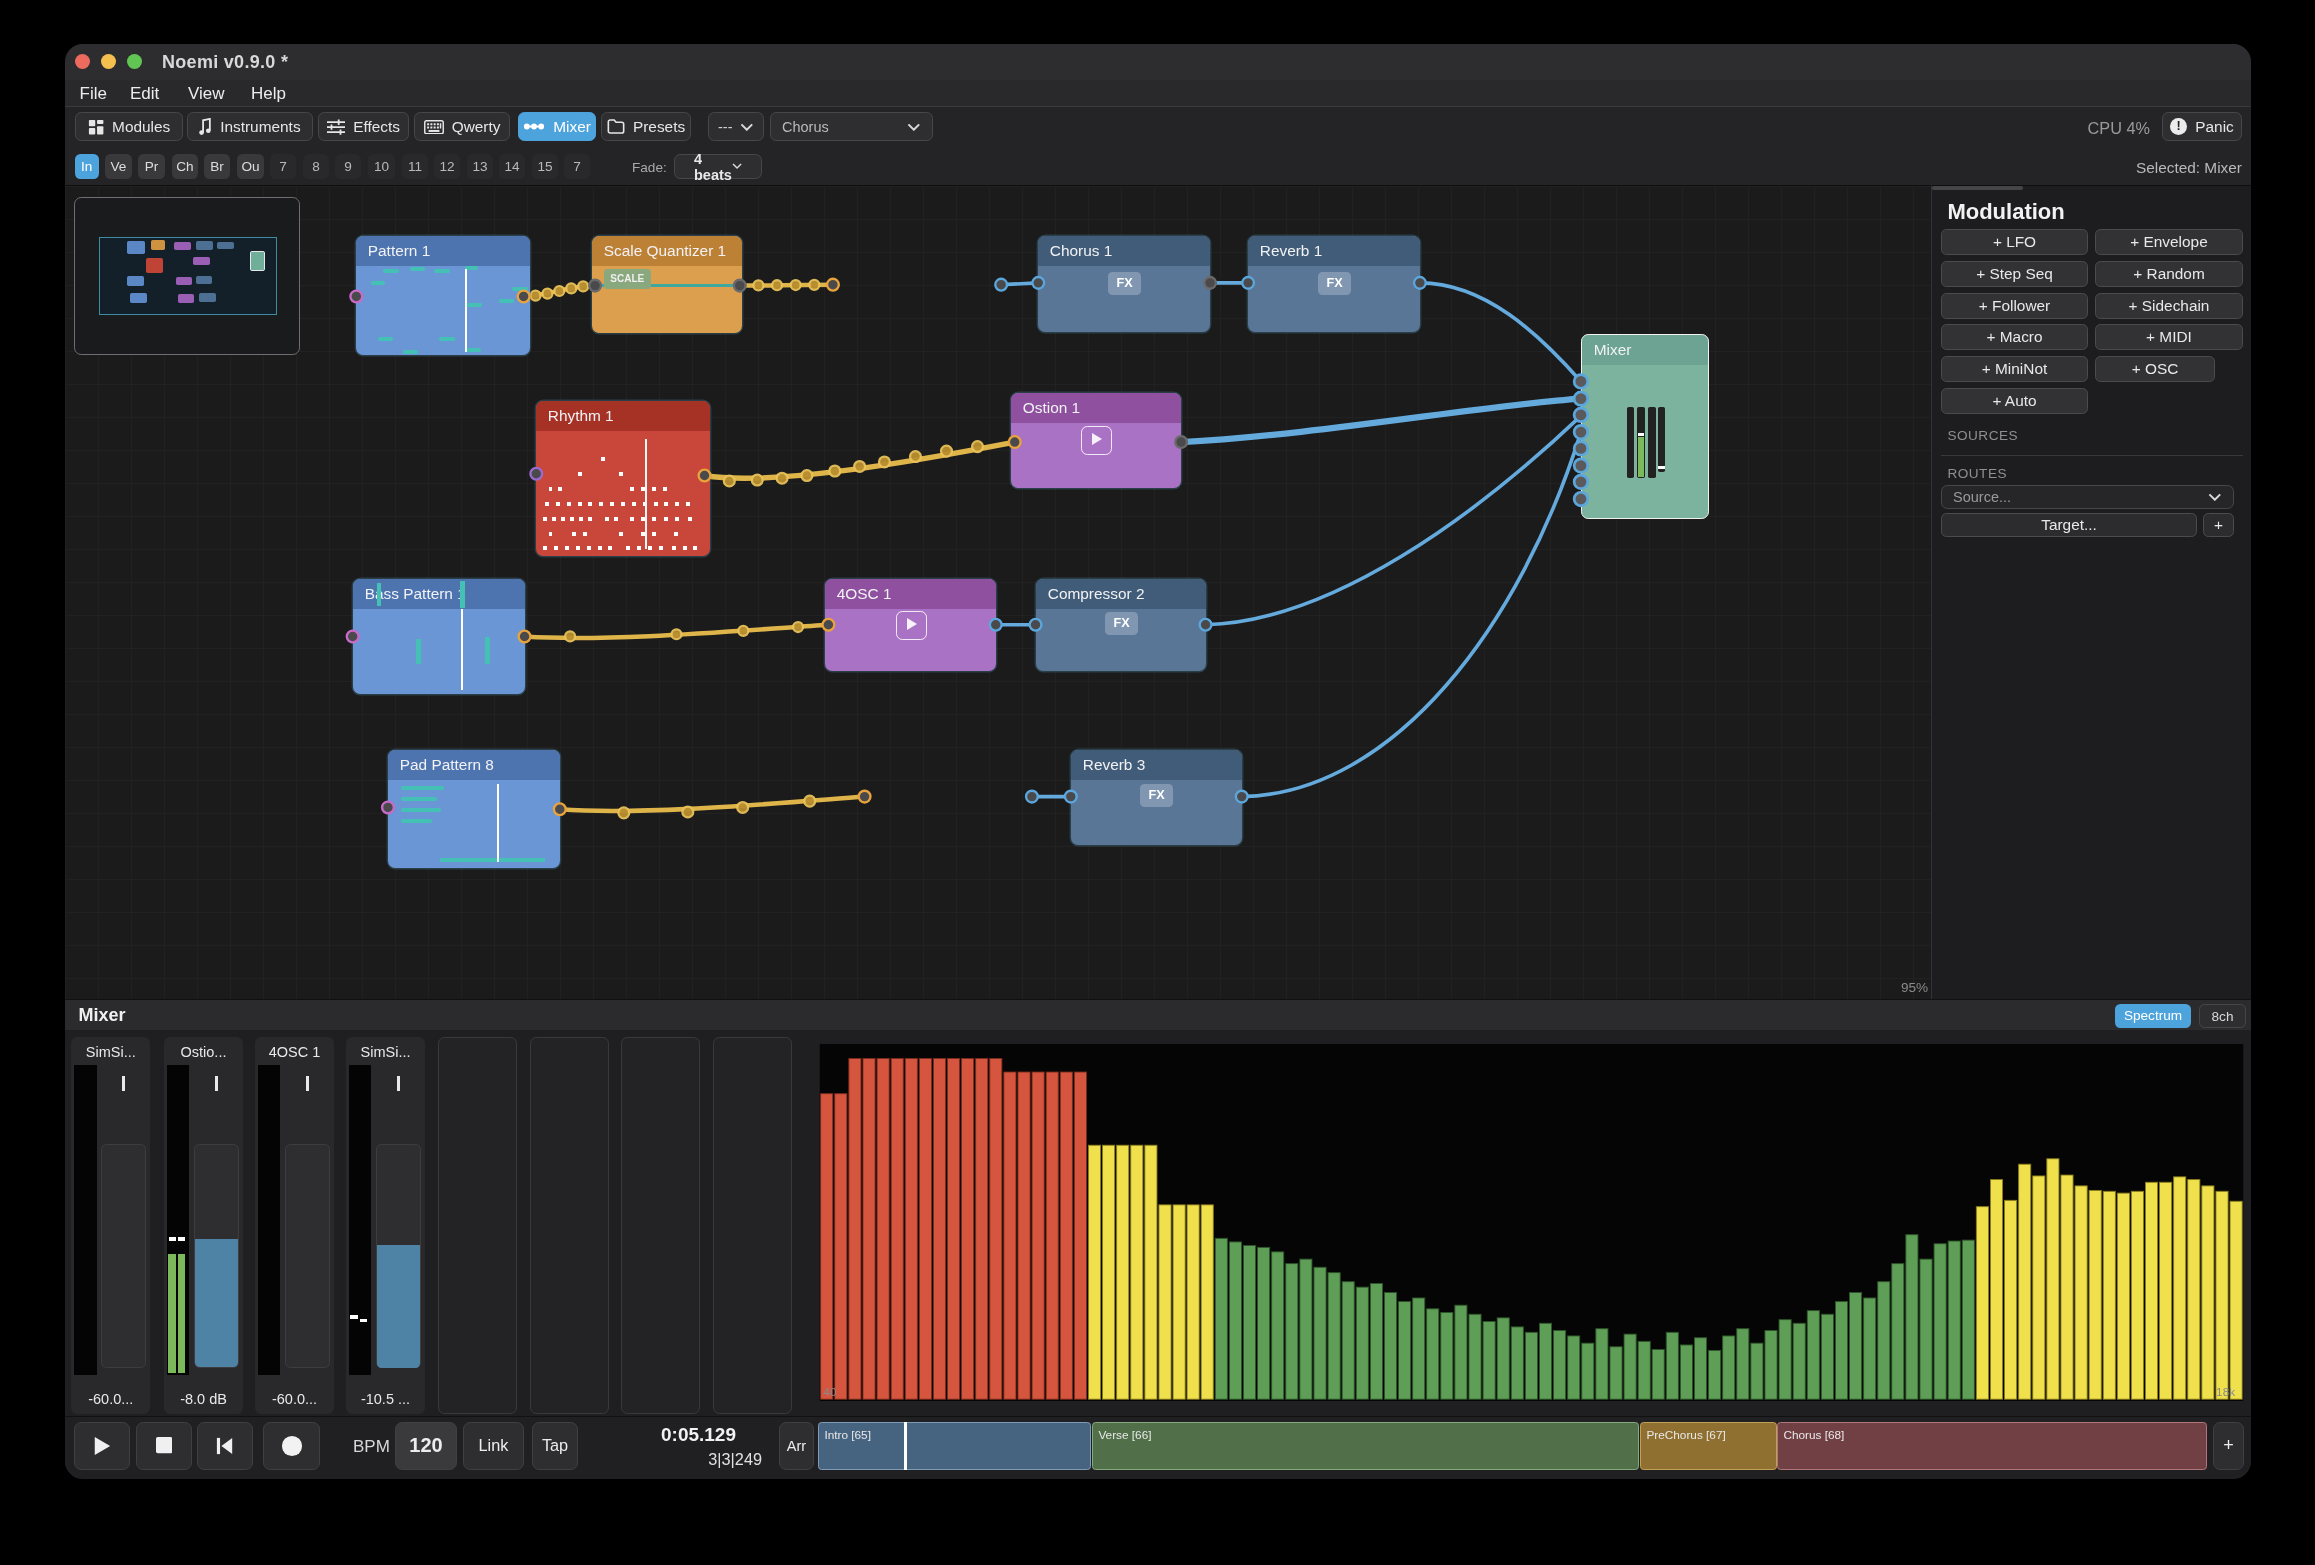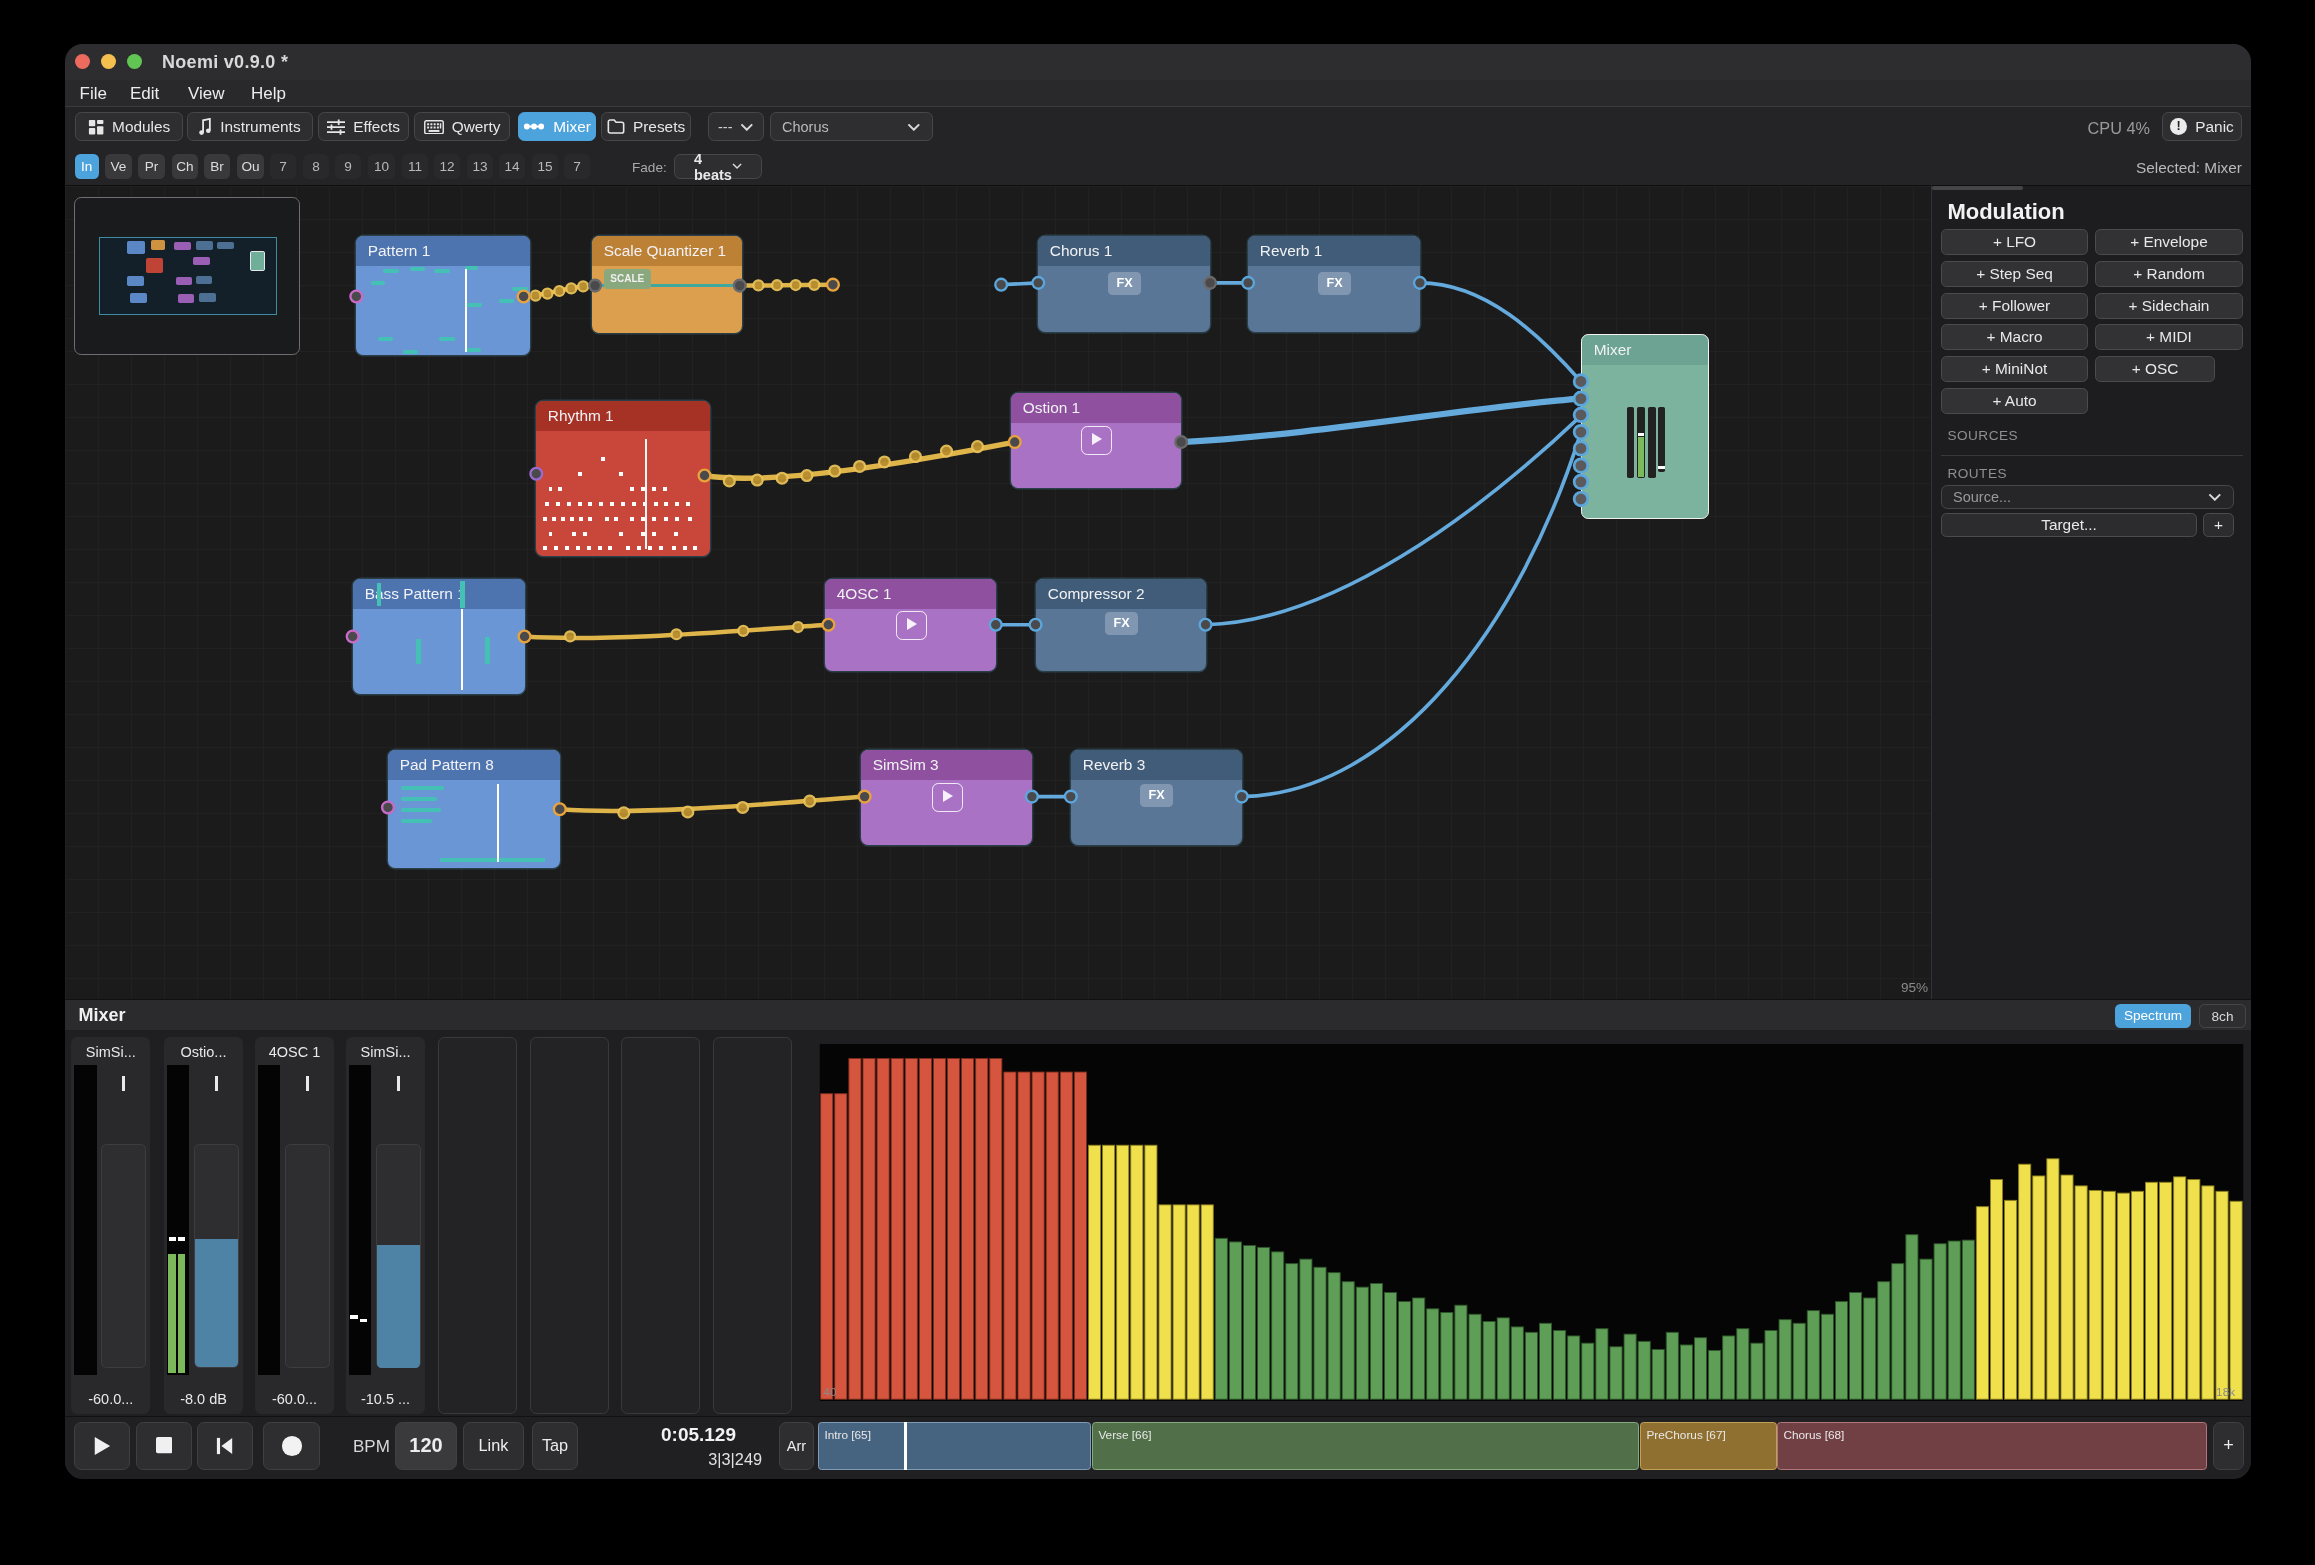--- a/index.html
+++ b/index.html
@@ -351,24 +351,20 @@
 <div class="fxbadge" style="left:69px;top:33px;">FX</div>
 </div>
 <div class="node" style="left:323px;top:705px;width:172px;height:118px;background:#6b96d6;box-shadow:0 0 0 1.4px rgba(70,130,150,.35);">
 <div class="nhead" style="background:#4e74b0;">Pad Pattern 8</div>
 <div style="position:absolute;left:12.7px;top:36px;width:43px;height:3.6px;background:#45c0b4;border-radius:1.8px;"></div>
           <div style="position:absolute;left:12.7px;top:47px;width:36px;height:3.6px;background:#45c0b4;border-radius:1.8px;"></div>
           <div style="position:absolute;left:12.7px;top:58px;width:40px;height:3.6px;background:#45c0b4;border-radius:1.8px;"></div>
           <div style="position:absolute;left:12.7px;top:69px;width:31px;height:3.6px;background:#45c0b4;border-radius:1.8px;"></div>
           <div style="position:absolute;left:52px;top:108px;width:105px;height:3.6px;background:#45c0b4;"></div>
           <div class="ph" style="left:109px;top:34px;height:78px;"></div>
-</div>
-<div class="node" style="left:796px;top:705px;width:171px;height:95px;background:#aa72c4;box-shadow:0 0 0 1.4px rgba(70,130,150,.35);">
-<div class="nhead" style="background:#8e509f;">SimSim 3</div>
-<div class="playicon" style="left:71px;top:33px;"></div>
 </div>
 <div class="node" style="left:1006px;top:705px;width:171px;height:95px;background:#5a7697;box-shadow:0 0 0 1.4px rgba(70,130,150,.35);">
 <div class="nhead" style="background:#415c78;">Reverb 3</div>
 <div class="fxbadge" style="left:69px;top:34px;">FX</div>
 </div>
 <svg class="ov" width="1866" height="814" viewBox="0 0 2063 900" style="z-index:3;">
 <circle cx="322" cy="278" r="6.5" fill="#4a4a4c" stroke="#c86bc8" stroke-width="2.6"></circle>
 <circle cx="507" cy="278" r="6.5" fill="#4a4a4c" stroke="#e8a33c" stroke-width="2.6"></circle>
 <circle cx="586" cy="266" r="6.5" fill="#4a4a4c" stroke="#6a6a6c" stroke-width="2.6"></circle>
 <circle cx="746" cy="266" r="6.5" fill="#4a4a4c" stroke="#6a6a6c" stroke-width="2.6"></circle>

